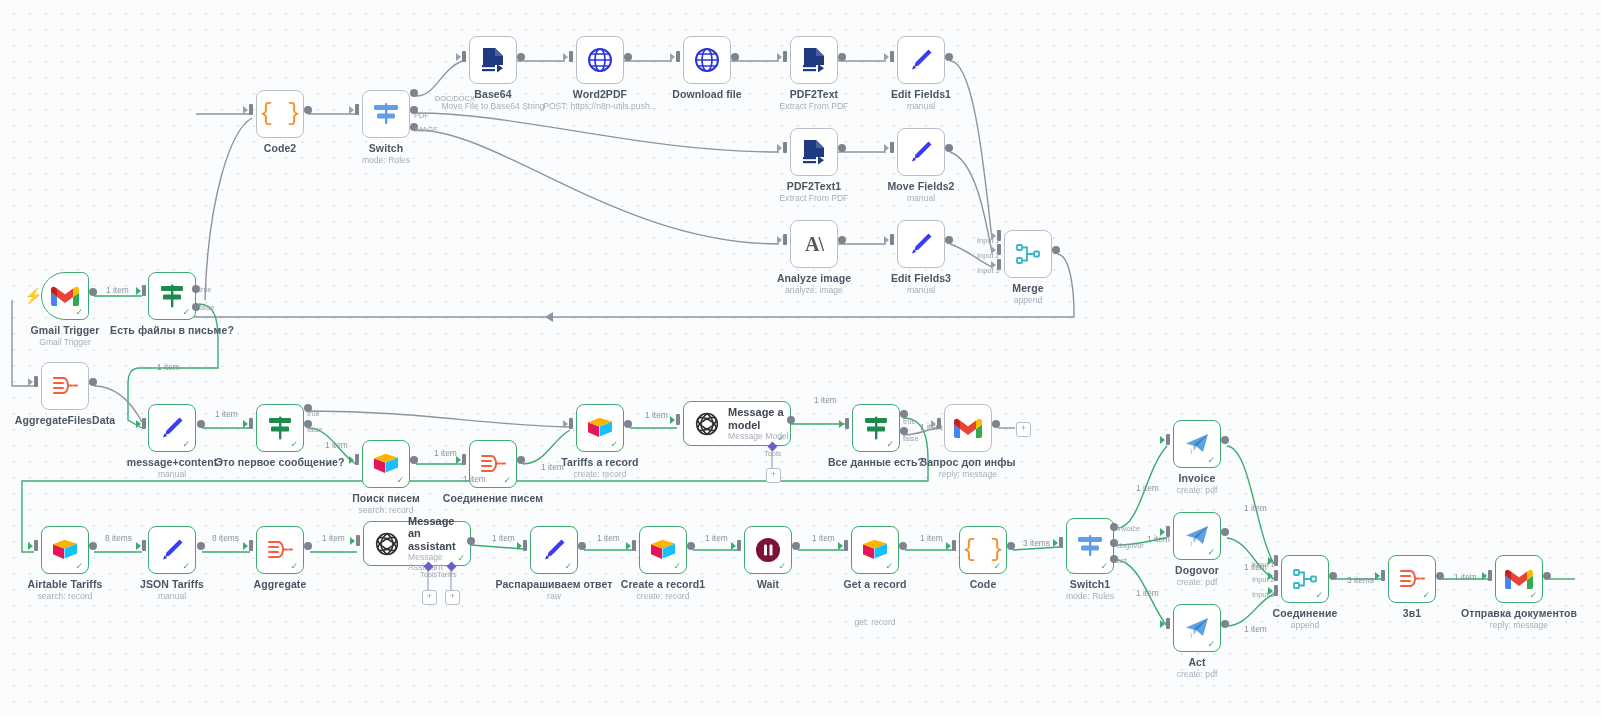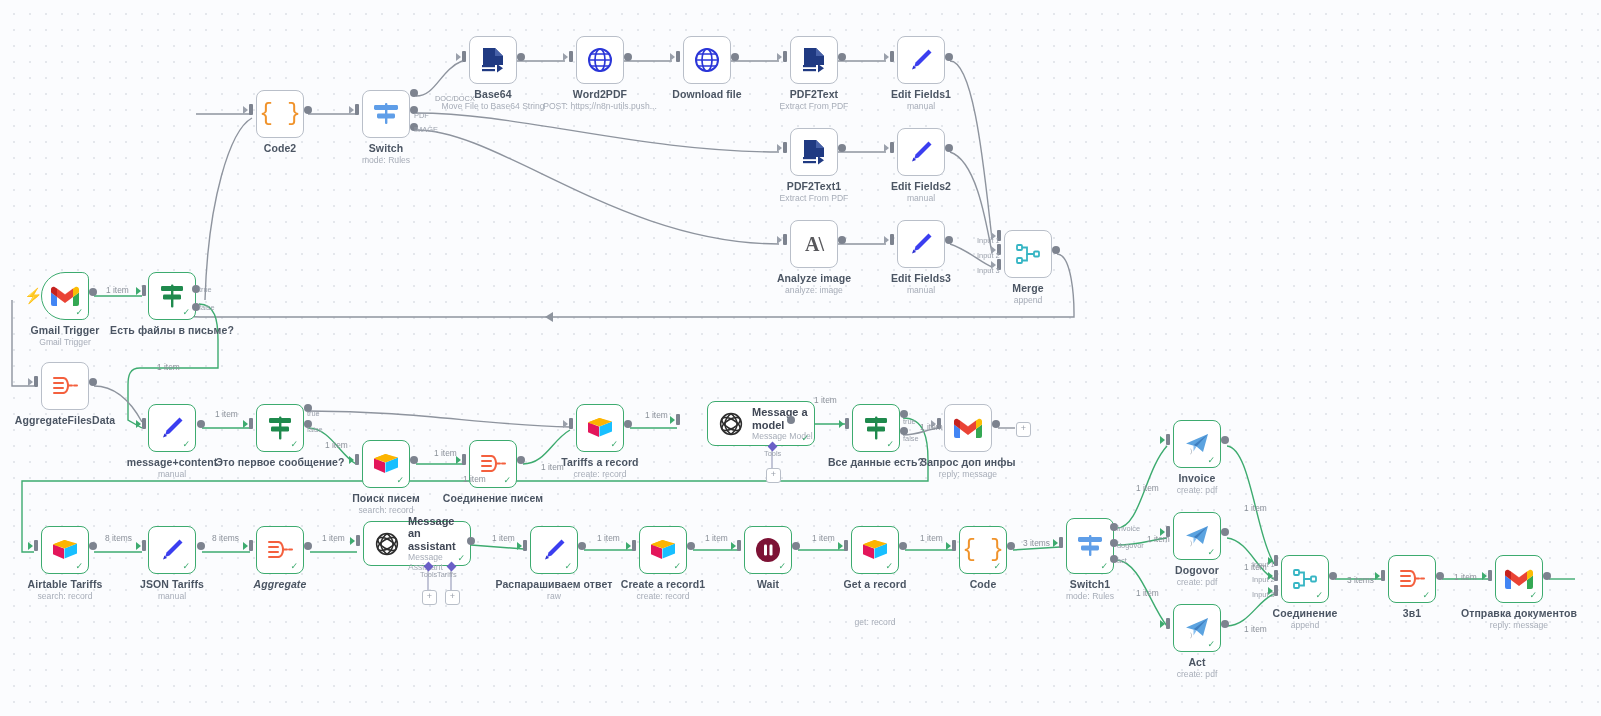--- a/index.html
+++ b/index.html
@@ -429,21 +429,21 @@
           <svg class="ic" width="28" height="24" viewBox="0 0 28 24">
             <path d="M13.5 2 2 6.6l5.4 2.1L19 4.1z" fill="#fcb400"></path>
             <path d="M2 7.6v9.3l10.8 4.6v-9.9z" fill="#f82b60" opacity="0"></path>
             <path d="M13 10.5 2 6.6v9.7l11 4.6z" fill="#e3165b"></path>
             <path d="M13.5 10.5 26 5.5v10l-12.5 5z" fill="#18bfff"></path>
             <path d="M2.2 6.3 13.5 2 26 5.5l-12.5 5z" fill="#fcb400"></path>
           </svg>
         </span>
         <span class="check">✓</span>
       </div>
-      <div class="node ok wide" style="left: 683px; top: 401px; width: 108px; height: 45px; margin-left: 24px;">
+      <div class="node ok wide" style="left: 683px; top: 401px; width: 108px; height: 45px;">
         <span style="display: flex; align-items: center;">
           <svg class="ic" width="26" height="26" viewBox="0 0 26 26">
             <g fill="none" stroke="#2d2d2d" stroke-width="1.5">
               <circle cx="13" cy="13" r="10.4"></circle>
               <path d="M13 2.6c-4 3-6 6.6-6 10.4 0 4.6 3 8 6 10.4"></path>
               <path d="M13 2.6c4 3 6 6.6 6 10.4 0 4.6-3 8-6 10.4"></path>
               <ellipse cx="13" cy="13" rx="10.2" ry="4.6" transform="rotate(30 13 13)"></ellipse>
               <ellipse cx="13" cy="13" rx="10.2" ry="4.6" transform="rotate(-30 13 13)"></ellipse>
             </g>
           </svg>
@@ -822,21 +822,21 @@
       <div class="nsub" style="left: 373px; top: 101px; width: 240px;">Move File to Base64 String</div>
       <div class="nlabel" style="left: 480px; top: 88px; width: 240px;">Word2PDF</div>
       <div class="nsub" style="left: 480px; top: 101px; width: 240px;">POST: https://n8n-utils.push...</div>
       <div class="nlabel" style="left: 587px; top: 88px; width: 240px;">Download file</div>
       <div class="nlabel" style="left: 694px; top: 88px; width: 240px;">PDF2Text</div>
       <div class="nsub" style="left: 694px; top: 101px; width: 240px;">Extract From PDF</div>
       <div class="nlabel" style="left: 801px; top: 88px; width: 240px;">Edit Fields1</div>
       <div class="nsub" style="left: 801px; top: 101px; width: 240px;">manual</div>
       <div class="nlabel" style="left: 694px; top: 180px; width: 240px;">PDF2Text1</div>
       <div class="nsub" style="left: 694px; top: 193px; width: 240px;">Extract From PDF</div>
-      <div class="nlabel" style="left: 801px; top: 180px; width: 240px;">Edit Fields2</div>
+      <div class="nlabel" style="left: 801px; top: 180px; width: 240px;">Move Fields2</div>
       <div class="nsub" style="left: 801px; top: 193px; width: 240px;">manual</div>
       <div class="nlabel" style="left: 694px; top: 272px; width: 240px;">Analyze image</div>
       <div class="nsub" style="left: 694px; top: 285px; width: 240px;">analyze: image</div>
       <div class="nlabel" style="left: 801px; top: 272px; width: 240px;">Edit Fields3</div>
       <div class="nsub" style="left: 801px; top: 285px; width: 240px;">manual</div>
       <div class="nlabel" style="left: 908px; top: 282px; width: 240px;">Merge</div>
       <div class="nsub" style="left: 908px; top: 295px; width: 240px;">append</div>
       <div class="nlabel" style="left: 52px; top: 456px; width: 240px;">message+content</div>
       <div class="nsub" style="left: 52px; top: 469px; width: 240px;">manual</div>
       <div class="nlabel" style="left: 160px; top: 456px; width: 240px;">Это первое сообщение?</div>
@@ -845,21 +845,21 @@
       <div class="nlabel" style="left: 373px; top: 492px; width: 240px; text-align: center;">Соединение писем</div>
       <div class="nlabel" style="left: 480px; top: 456px; width: 240px;">Tariffs a record</div>
       <div class="nsub" style="left: 480px; top: 469px; width: 240px;">create: record</div>
       <div class="nlabel" style="left: 756px; top: 456px; width: 240px;">Все данные есть?</div>
       <div class="nlabel" style="left: 848px; top: 456px; width: 240px;">Запрос доп инфы</div>
       <div class="nsub" style="left: 848px; top: 469px; width: 240px;">reply: message</div>
       <div class="nlabel" style="left: -55px; top: 578px; width: 240px;">Airtable Tariffs</div>
       <div class="nsub" style="left: -55px; top: 591px; width: 240px;">search: record</div>
       <div class="nlabel" style="left: 52px; top: 578px; width: 240px;">JSON Tariffs</div>
       <div class="nsub" style="left: 52px; top: 591px; width: 240px;">manual</div>
-      <div class="nlabel" style="left: 160px; top: 578px; width: 240px; font-style: italic;">Aggregate</div>
+      <div class="nlabel" style="left: 160px; top: 578px; width: 240px;">Aggregate</div>
       <div class="nlabel" style="left: 434px; top: 578px; width: 240px;">Распарашиваем ответ</div>
       <div class="nsub" style="left: 434px; top: 591px; width: 240px;">raw</div>
       <div class="nlabel" style="left: 543px; top: 578px; width: 240px;">Create a record1</div>
       <div class="nsub" style="left: 543px; top: 591px; width: 240px;">create: record</div>
       <div class="nlabel" style="left: 648px; top: 578px; width: 240px;">Wait</div>
       <div class="nlabel" style="left: 755px; top: 578px; width: 240px;">Get a record</div>
       <div class="nsub" style="left: 755px; top: 617px; width: 240px;">get: record</div>
       <div class="nlabel" style="left: 863px; top: 578px; width: 240px;">Code</div>
       <div class="nlabel" style="left: 970px; top: 578px; width: 240px;">Switch1</div>
       <div class="nsub" style="left: 970px; top: 591px; width: 240px;">mode: Rules</div>

